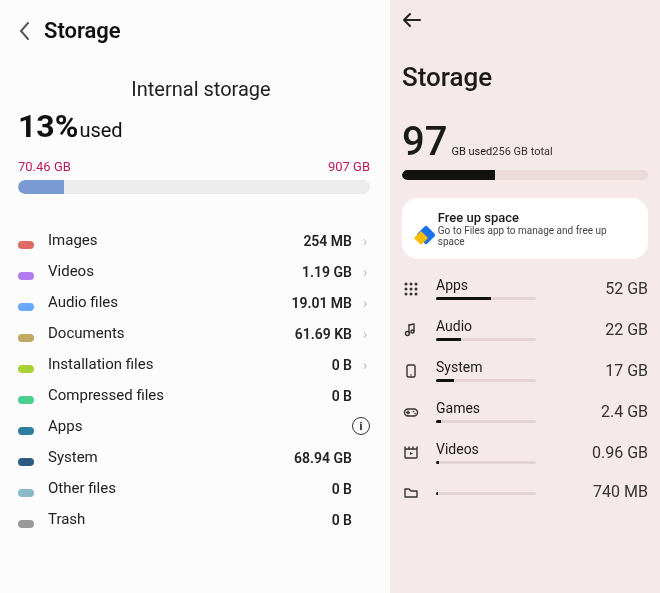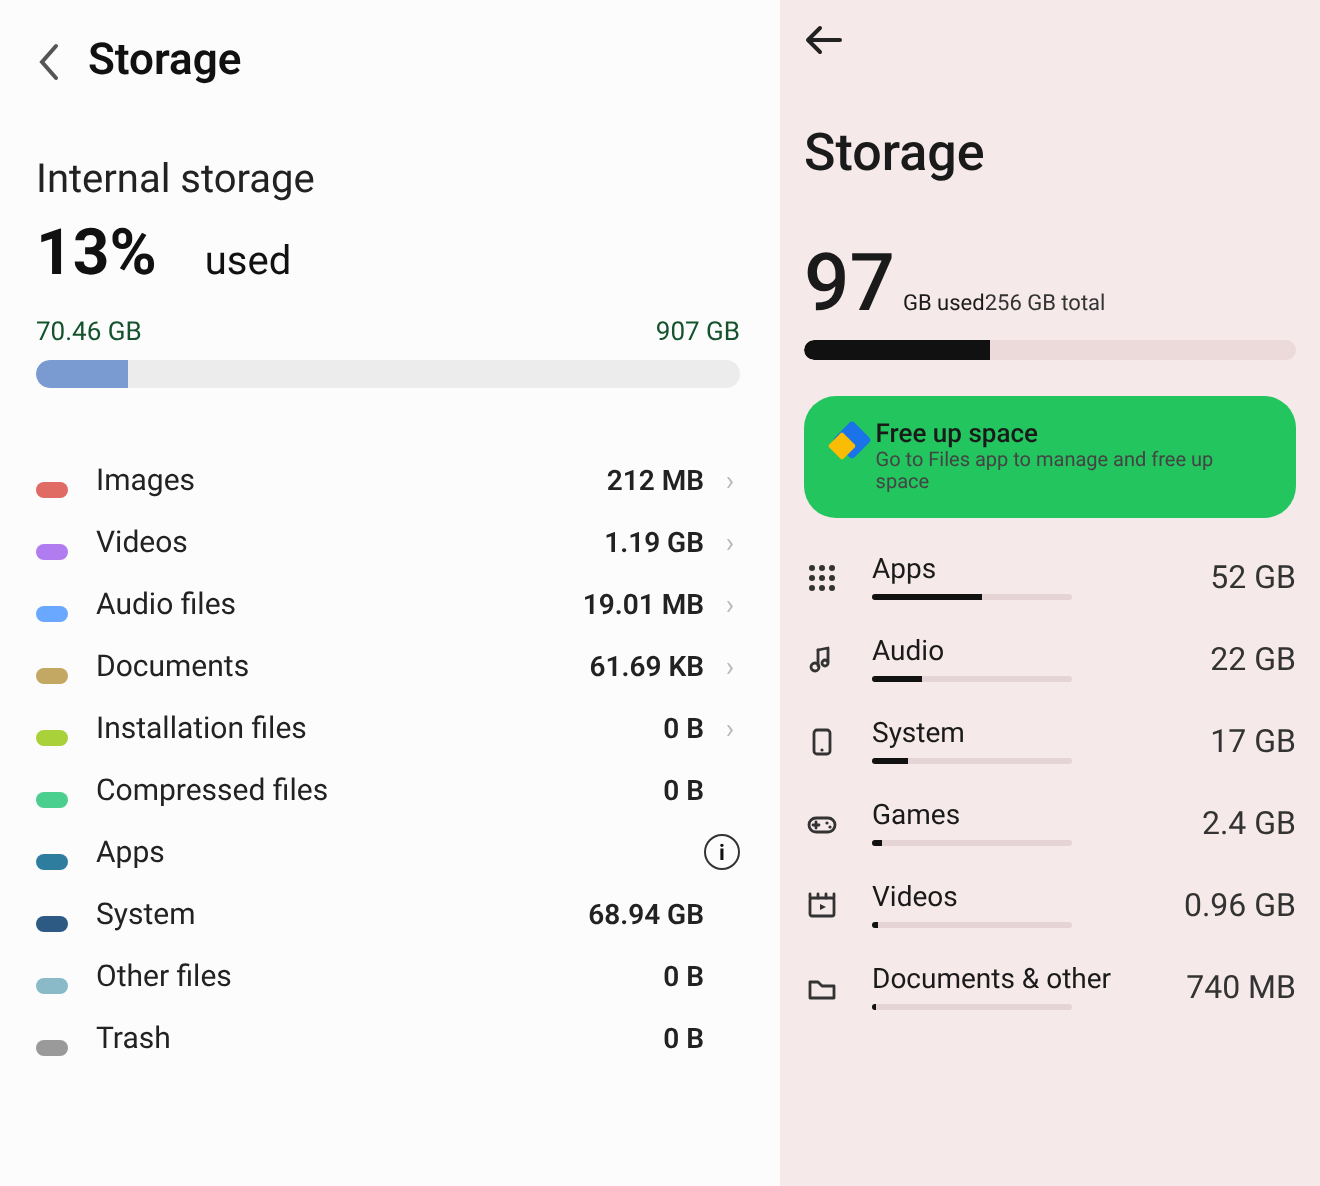--- a/index.html
+++ b/index.html
@@ -5,44 +5,44 @@
   * { box-sizing: border-box; margin: 0; padding: 0; }
   html, body { width: 660px; height: 593px; font-family: -apple-system, Roboto, "Segoe UI", Arial, sans-serif; }
   body { display: flex; }
   .left  { width: 390px; height: 593px; background: #fcfcfc; padding: 18px 6px 0 18px; color:#111; }
   .right { width: 270px; height: 593px; background: #f6e9ea; padding: 12px 12px 0 12px; color:#1a1a1a; }
 
   
   .l-header { display:flex; align-items:center; gap:14px; margin-bottom:34px; }
   .l-back { font-size:20px; color:#555; }
   .l-title { font-size:22px; font-weight:600; }
-  .l-sub { font-size:20px; color:#222; margin-bottom:6px; }
-  .l-pct-row { display:flex; align-items:baseline; gap:24px; margin-bottom:14px; }
+  .l-sub { font-size:20px; color:#222; margin-bottom:6px;text-align:center; }
+  .l-pct-row { display:flex; align-items:baseline; gap:1px; margin-bottom:14px; }
   .l-pct { font-size:32px; font-weight:700; }
   .l-used { font-size:20px; }
-  .l-range { display:flex; justify-content:space-between; font-size:13px; color:#14532d; padding-right:14px; margin-bottom:6px; }
+  .l-range { display:flex; justify-content:space-between; font-size:13px; color:#be185d; padding-right:14px; margin-bottom:6px; }
   .l-bar { position:relative; height:14px; background:#ececec; border-radius:7px; margin-right:14px; margin-bottom:24px; overflow:hidden; }
   .l-bar-fill { position:absolute; left:0; top:0; bottom:0; width:13%; background:#7a9bd1; border-radius:7px 0 0 7px; }
   .l-item { display:flex; align-items:flex-end; height:31px; padding-right:14px; }
   .swatch { width:16px; height:8px; border-radius:4px; margin-right:14px; }
   .l-label { flex:1; font-size:15px; color:#222; }
   .l-val   { font-size:14px; font-weight:600; color:#222; margin-right:8px; }
   .l-chev  { font-size:14px; color:#bbb; width:10px; text-align:center;}
   .l-info  { width:18px; height:18px; border:1.5px solid #333; border-radius:50%; display:flex; align-items:center; justify-content:center; font-size:11px; font-weight:bold;}
 
   
   .r-back { font-size:18px; color:#333; margin-bottom:34px; }
   .r-title { font-size:26px; font-weight:500; margin-bottom:30px; }
   .r-usage { display:flex; align-items:baseline; }
   .r-big { font-size:40px; font-weight:500; line-height:1; }
   .r-gbused { font-size:11px; margin-left:4px; }
   .r-total { font-size:11px; color:#333; }
   .r-bar { height:10px; background:#ecd9da; border-radius:5px; margin-top:8px; overflow:hidden; }
   .r-bar-fill { height:100%; width:38%; background:#111; border-radius:5px 0 0 5px; }
-  .r-card { background:#22c55e; border-radius:16px; padding:12px 14px; margin-top:18px; display:flex; align-items:flex-start; }
+  .r-card { background:#ffffff; border-radius:16px; padding:12px 14px; margin-top:18px; display:flex; align-items:flex-end; }
   .r-card-ic { width:22px; height:22px; position:relative; }
   .ic-a { position:absolute; left:3px; top:3px; width:14px; height:14px; transform:rotate(45deg); background:#1a73e8; border-radius:2px; }
   .ic-b { position:absolute; left:0; top:8px; width:10px; height:10px; transform:rotate(45deg); background:#fbbc04; border-radius:1px; }
   .r-card-t { font-size:13px; font-weight:500; }
   .r-card-s { font-size:10px; color:#444; }
   .r-item { display:flex; align-items:center; margin-top:18px; }
   .r-ic { width:18px; display:flex; justify-content:center; margin-right:16px; color:#333; }
   .r-label-col { flex:1; }
   .r-label { font-size:14px; }
   .r-sub-bar { height:3px; background:#e5d4d5; border-radius:2px; margin-top:4px; width:100px; overflow:hidden;}
@@ -71,21 +71,21 @@
     <span>70.46 GB</span>
     <span>907 GB</span>
   </div>
   <div class="l-bar">
     <div class="l-bar-fill"></div>
   </div>
   <div id="left-list">
       <div class="l-item">
         <span class="swatch" style="background:#e06a64"></span>
         <span class="l-label">Images</span>
-        <span class="l-val">212 MB</span>
+        <span class="l-val">254 MB</span>
         <span class="l-chev">›</span>
       </div>
       <div class="l-item">
         <span class="swatch" style="background:#b07cf0"></span>
         <span class="l-label">Videos</span>
         <span class="l-val">1.19 GB</span>
         <span class="l-chev">›</span>
       </div>
       <div class="l-item">
         <span class="swatch" style="background:#6aa8ff"></span>
@@ -251,21 +251,20 @@
         </div>
         <span class="r-size">0.96 GB</span>
       </div>
       <div class="r-item">
         <span class="r-ic">
           <svg width="16" height="16" viewBox="0 0 16 16">
             <path d="M2 5 L6 5 L8 7 L14 7 V13 H2 Z" stroke="#333" stroke-width="1.4" fill="none" stroke-linecap="round" stroke-linejoin="round"></path>
           </svg>
         </span>
         <div class="r-label-col">
-          <div class="r-label">Documents &amp; other</div>
           <div class="r-sub-bar">
             <div class="r-sub-fill" style="width:2%"></div>
           </div>
         </div>
         <span class="r-size">740 MB</span>
       </div>
     </div>
 </div>
 
 </body></html>

